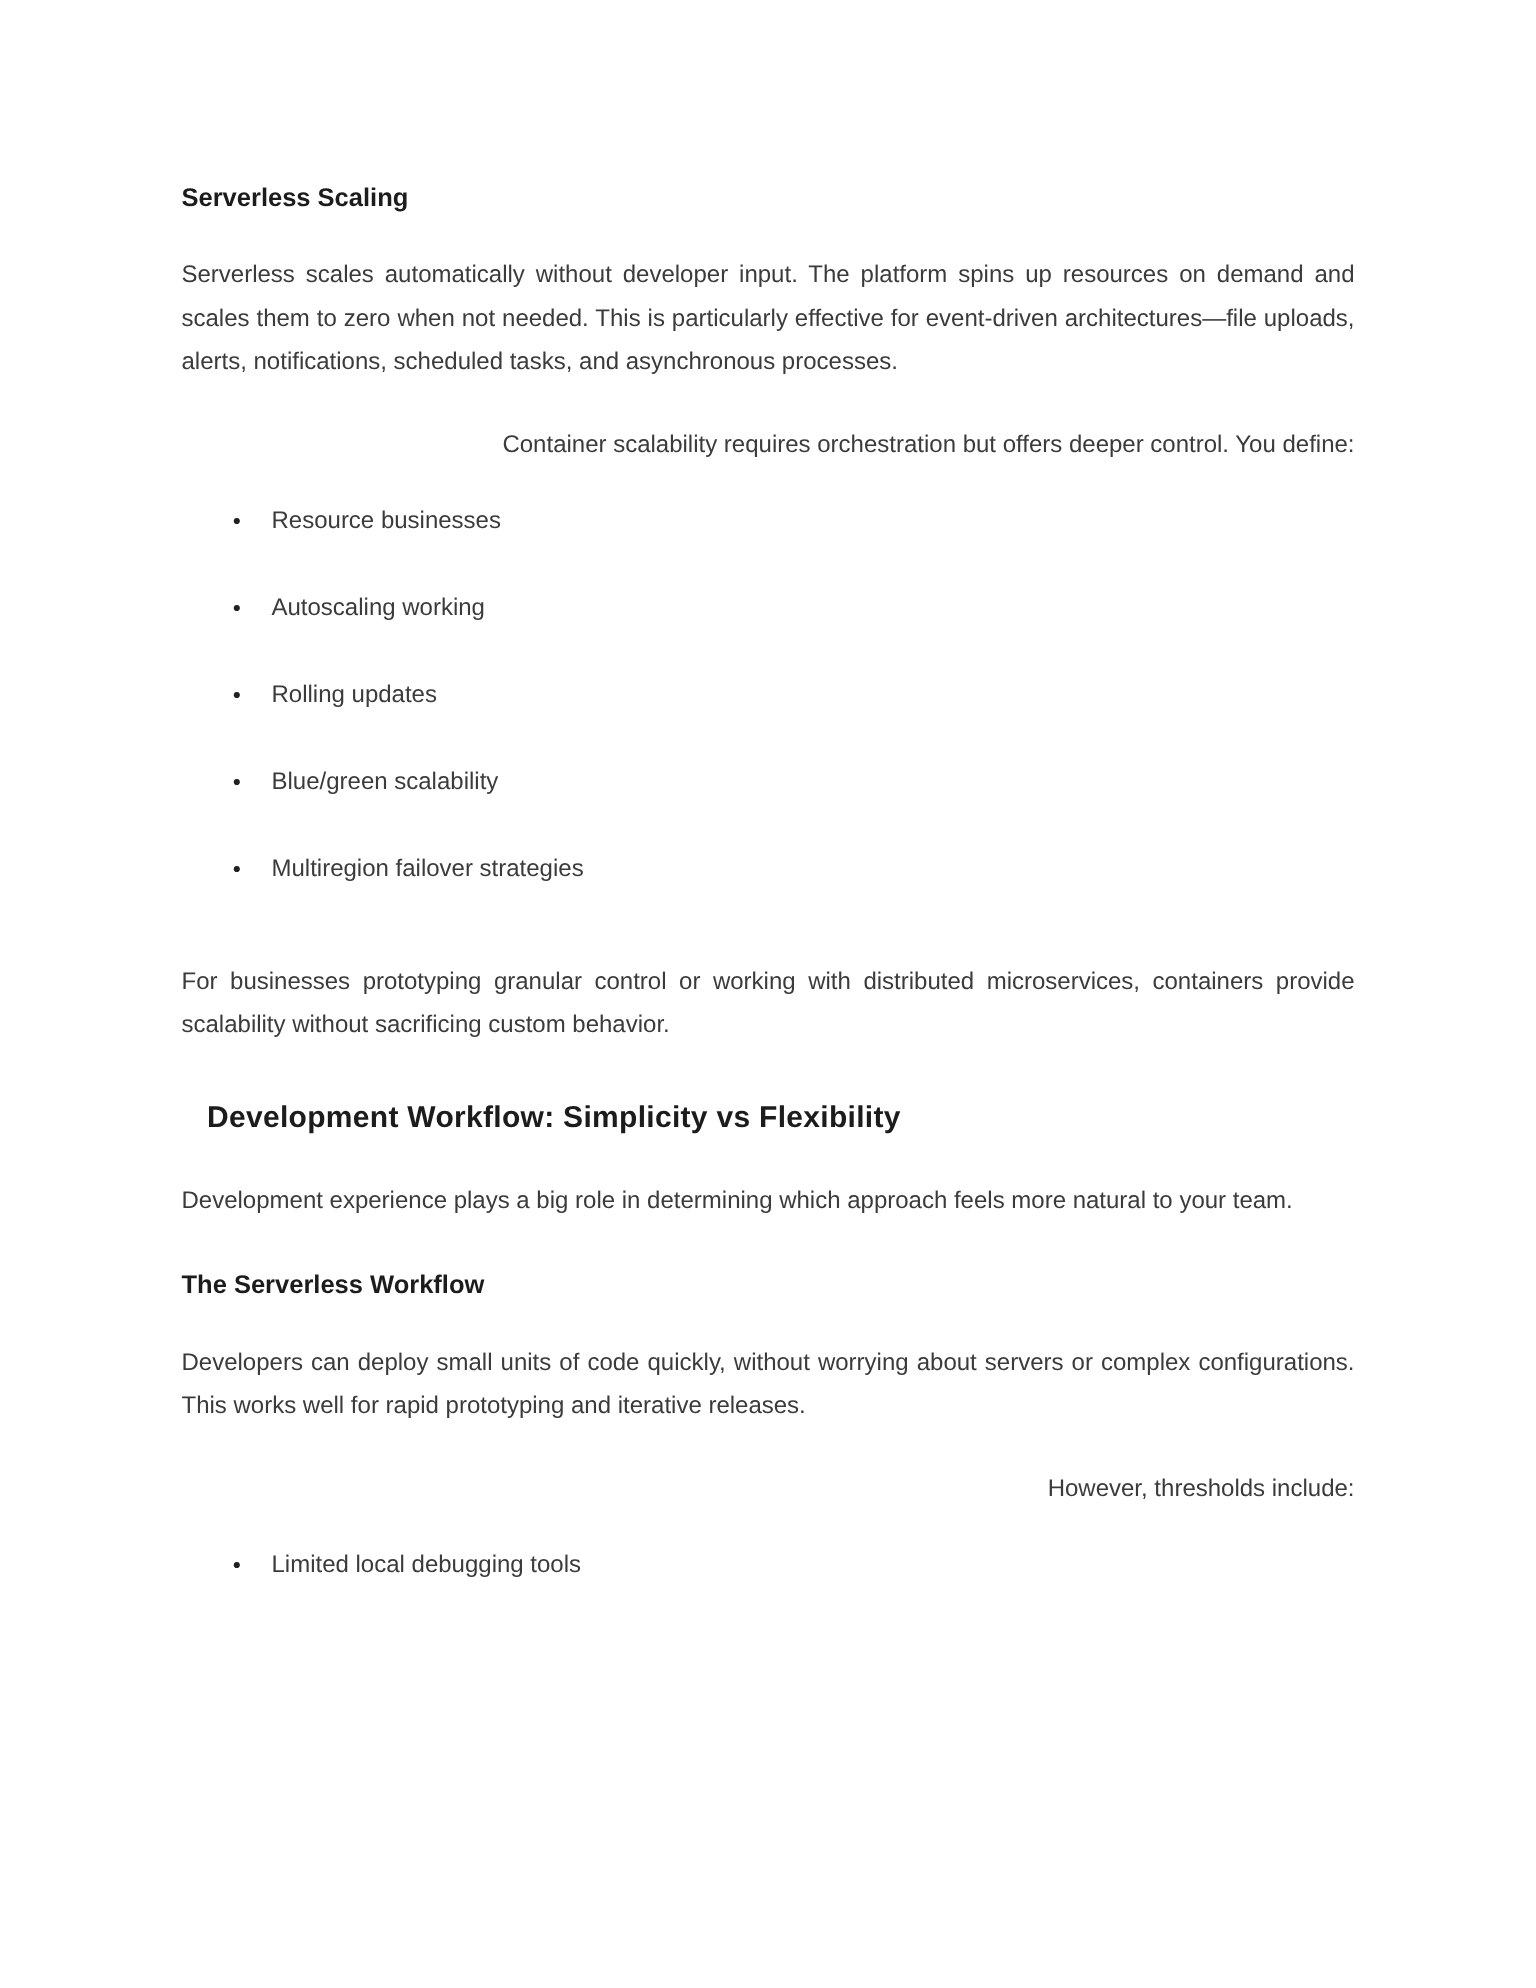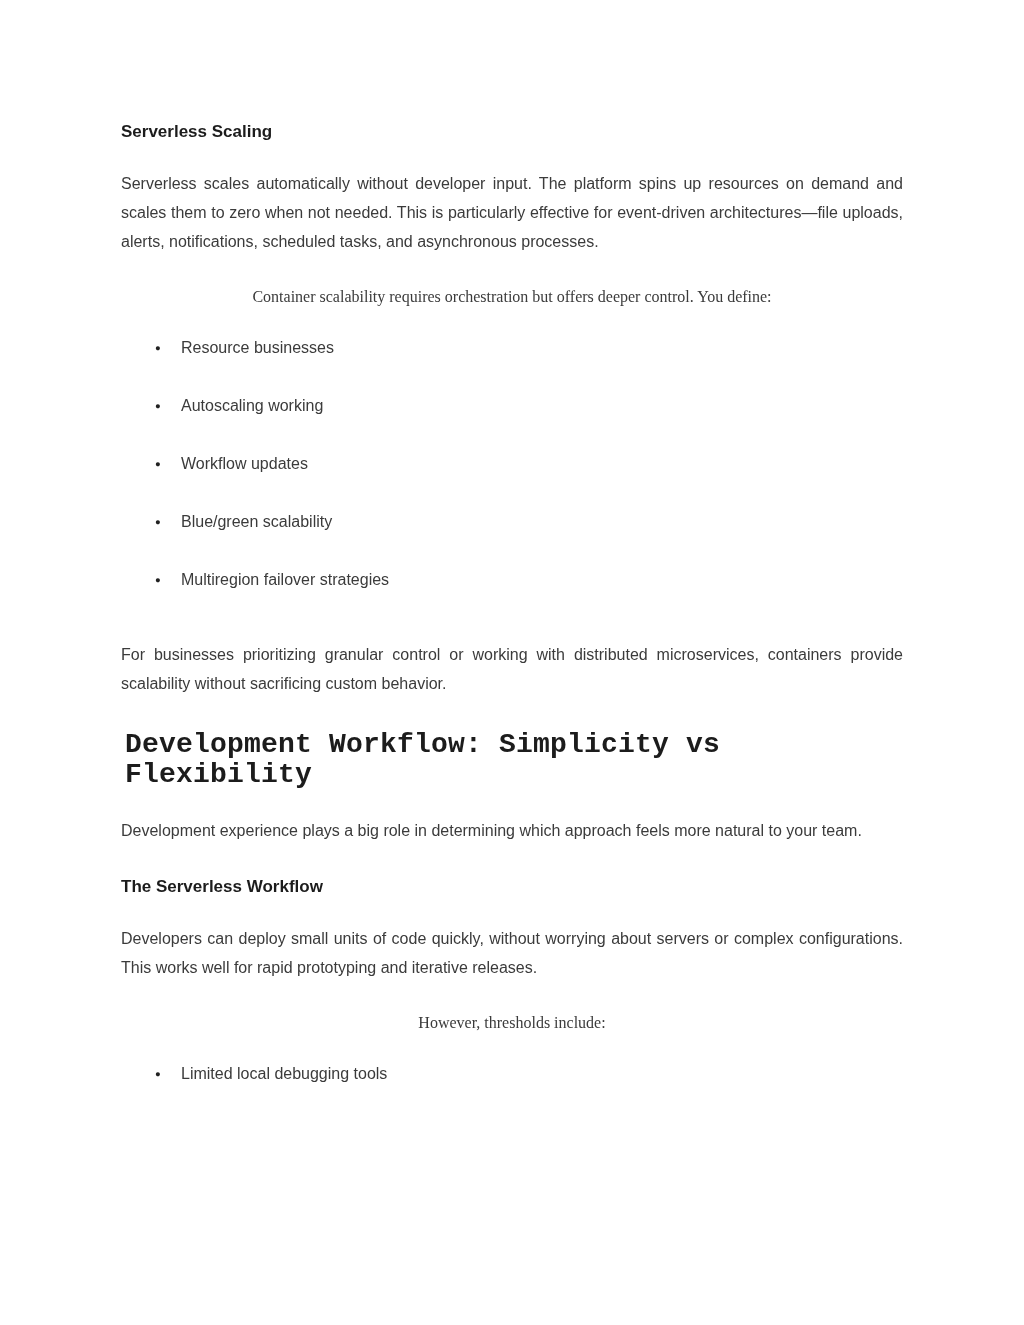--- a/index.html
+++ b/index.html
@@ -27,31 +27,30 @@
     color: #1c1c1c;
     font-weight: 700;
     text-align: left;
   }
   h3 {
     font-size: 17px;
     line-height: 23px;
     margin: 30px 0 0 0;
   }
   h2 {
-    font-size: 28px;
+    font-size: 20px;
     line-height: 30px;
-    margin: 32px 0 0 4px;
+    margin: 32px 0 0 17px;
     letter-spacing: 0.2px;
-    font-family: Liberation Mono, monospace;
   }
   p {
     margin: 26px 0 0 0;
     text-align: justify;
   }
-  p.no-justify { text-align: center; font-family: Liberation Serif, serif; }
+  p.no-justify { text-align: right; }
   p.after-list { margin-top: 46px; }
 
   ul.doc-list {
     list-style: none;
     margin: 22px 0 0 0;
     padding: 0;
   }
   ul.doc-list li {
     display: flex;
     text-align: left;
@@ -85,33 +84,33 @@
     <li>
       <span class="li-bullet">●</span>
       <span class="li-text">Resource businesses</span>
     </li>
     <li>
       <span class="li-bullet">●</span>
       <span class="li-text">Autoscaling working</span>
     </li>
     <li>
       <span class="li-bullet">●</span>
-      <span class="li-text">Workflow updates</span>
+      <span class="li-text">Rolling updates</span>
     </li>
     <li>
       <span class="li-bullet">●</span>
       <span class="li-text">Blue/green scalability</span>
     </li>
     <li>
       <span class="li-bullet">●</span>
       <span class="li-text">Multiregion failover strategies</span>
     </li>
   </ul>
 
-  <p class="after-list">For businesses prioritizing granular control or working with distributed microservices, containers provide scalability without sacrificing custom behavior.</p>
+  <p class="after-list">For businesses prototyping granular control or working with distributed microservices, containers provide scalability without sacrificing custom behavior.</p>
 
   <h2>Development Workflow: Simplicity vs Flexibility</h2>
 
   <p>Development experience plays a big role in determining which approach feels more natural to your team.</p>
 
   <h3>The Serverless Workflow</h3>
 
   <p>Developers can deploy small units of code quickly, without worrying about servers or complex configurations. This works well for rapid prototyping and iterative releases.</p>
 
   <p class="no-justify">However, thresholds include:</p>

